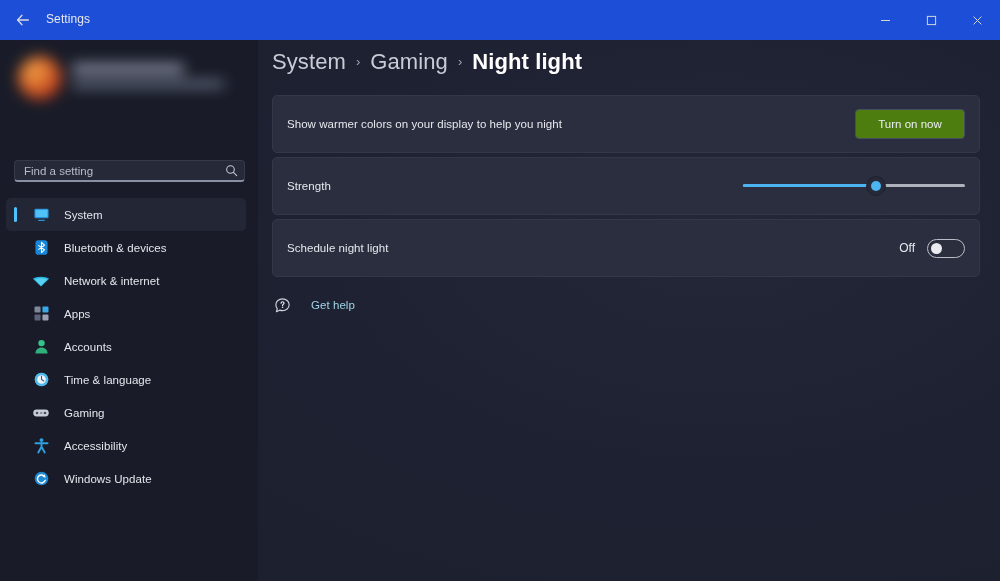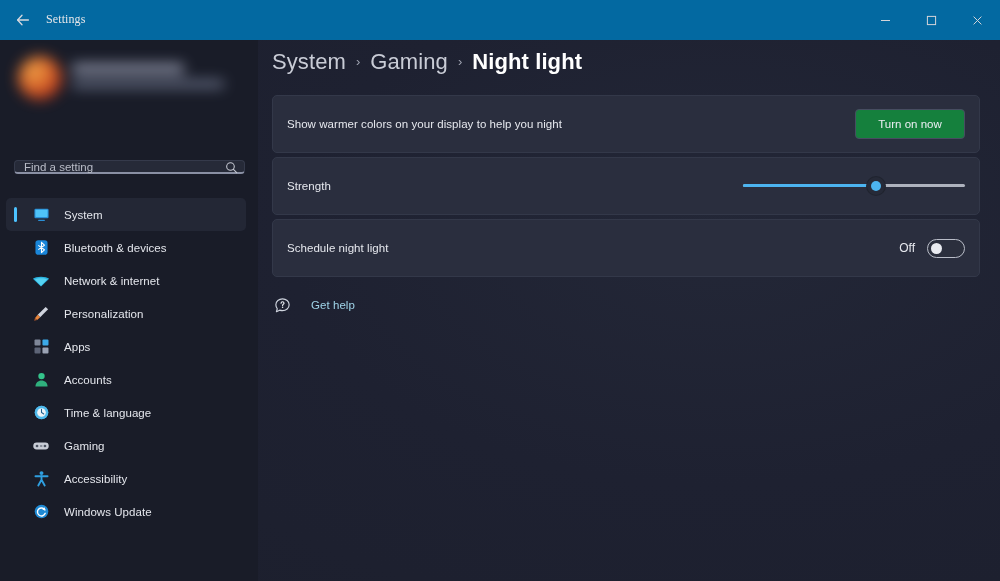--- a/index.html
+++ b/index.html
@@ -18,25 +18,24 @@
     width: 1000px;
     height: 581px;
     background: #1a1d2a;
   }
 
   
   .titlebar {
     position: absolute;
     top: 0; left: 0;
     width: 1000px; height: 40px;
-    background: #0369a1;
+    background: #1d4ed8;
     display: flex;
     align-items: center;
     z-index: 20;
-    font-family: Liberation Serif, serif;
   }
   .back-btn {
     position: absolute;
     left: 8px; top: 6px;
     width: 30px; height: 28px;
     display: flex; align-items: center; justify-content: center;
     border-radius: 4px;
   }
   .back-btn svg { display: block; }
   .app-title {
@@ -96,27 +95,27 @@
     position: absolute;
     left: 58px; top: 32px;
     width: 152px; height: 8px;
     border-radius: 3px;
     background: #6a7187;
   }
 
   .search-wrap {
     position: absolute;
     left: 14px; top: 120px;
-    width: 231px; height: 14px;
+    width: 231px; height: 22px;
     background: #262a38;
     border: 1px solid #353a4b;
     border-bottom: 2px solid #8a90a4;
     border-radius: 4px;
     display: flex;
-    align-items: flex-start;
+    align-items: center;
   }
   .search-input {
     flex: 1;
     background: transparent;
     border: 0;
     outline: none;
     color: #cdd0d9;
     font-family: "Liberation Sans", sans-serif;
     font-size: 11.5px;
     padding: 0 6px 0 9px;
@@ -209,21 +208,21 @@
   }
   .card-right {
     margin-left: auto;
     display: flex;
     align-items: center;
     gap: 12px;
   }
 
   .turn-on-btn {
     width: 110px; height: 30px;
-    background: #15803d;
+    background: #4d7c0f;
     border: 1px solid #474d61;
     border-radius: 4px;
     color: #eceef3;
     font-family: "Liberation Sans", sans-serif;
     font-size: 11.5px;
     display: flex; align-items: center; justify-content: center;
   }
 
   .slider {
     position: relative;
@@ -378,30 +377,20 @@
       <div class="nav-item">
         <span class="nav-icon">
           <svg width="18" height="18" viewBox="0 0 20 18">
             <path d="M1 6.4 C4 3.4 16 3.4 19 6.4 L10 15 Z" fill="#2bb3e0"></path>
             <path d="M3.2 7.4 C5.6 5.3 14.4 5.3 16.8 7.4 L10 14.2 Z" fill="#56d2f2"></path>
           </svg>
         </span>
         <span class="nav-label">Network &amp; internet</span>
       </div>
 
-      <div class="nav-item">
-        <span class="nav-icon">
-          <svg width="17" height="17" viewBox="0 0 18 18">
-            <path d="M13.4 2 L16 4.6 L7.6 13 L5 10.4 Z" fill="#cfd3dd"></path>
-            <path d="M5 10.4 L7.6 13 L4.4 16 L2 14 Z" fill="#e8843a"></path>
-            <path d="M2 14 L4.4 16 L1.2 16.8 Z" fill="#b0562a"></path>
-          </svg>
-        </span>
-        <span class="nav-label">Personalization</span>
-      </div>
 
       <div class="nav-item">
         <span class="nav-icon">
           <svg width="17" height="17" viewBox="0 0 18 18">
             <rect x="1.6" y="1.6" width="6.4" height="6.4" rx="1" fill="#7f8799"></rect>
             <rect x="10" y="1.6" width="6.4" height="6.4" rx="1" fill="#3ba9e8"></rect>
             <rect x="1.6" y="10" width="6.4" height="6.4" rx="1" fill="#5d6477"></rect>
             <rect x="10" y="10" width="6.4" height="6.4" rx="1" fill="#9aa2b3"></rect>
           </svg>
         </span>

